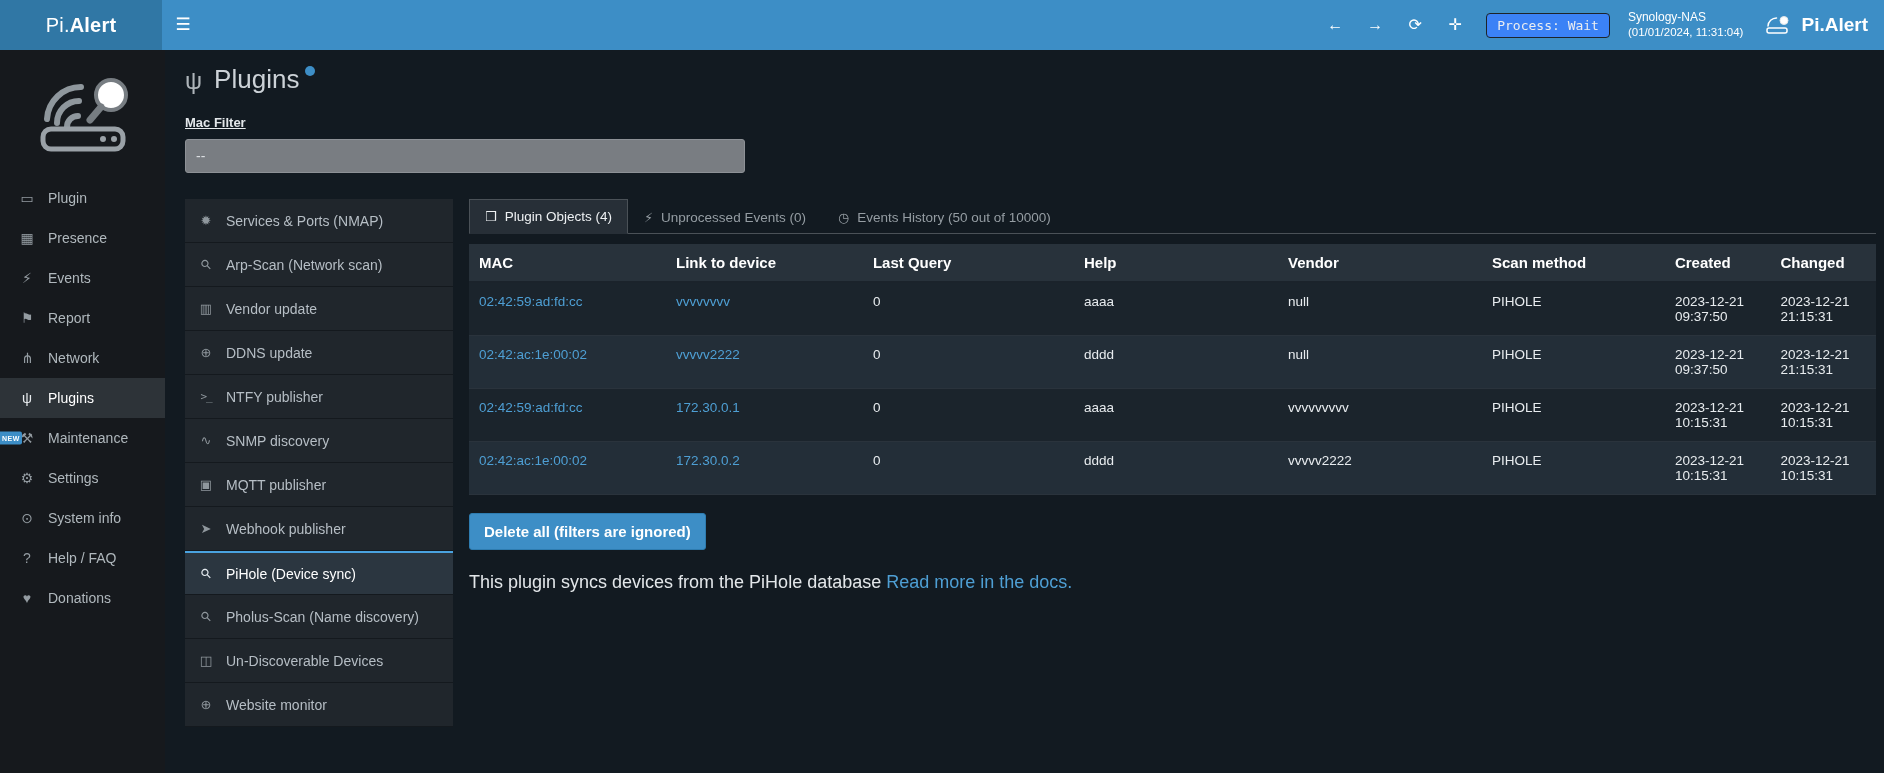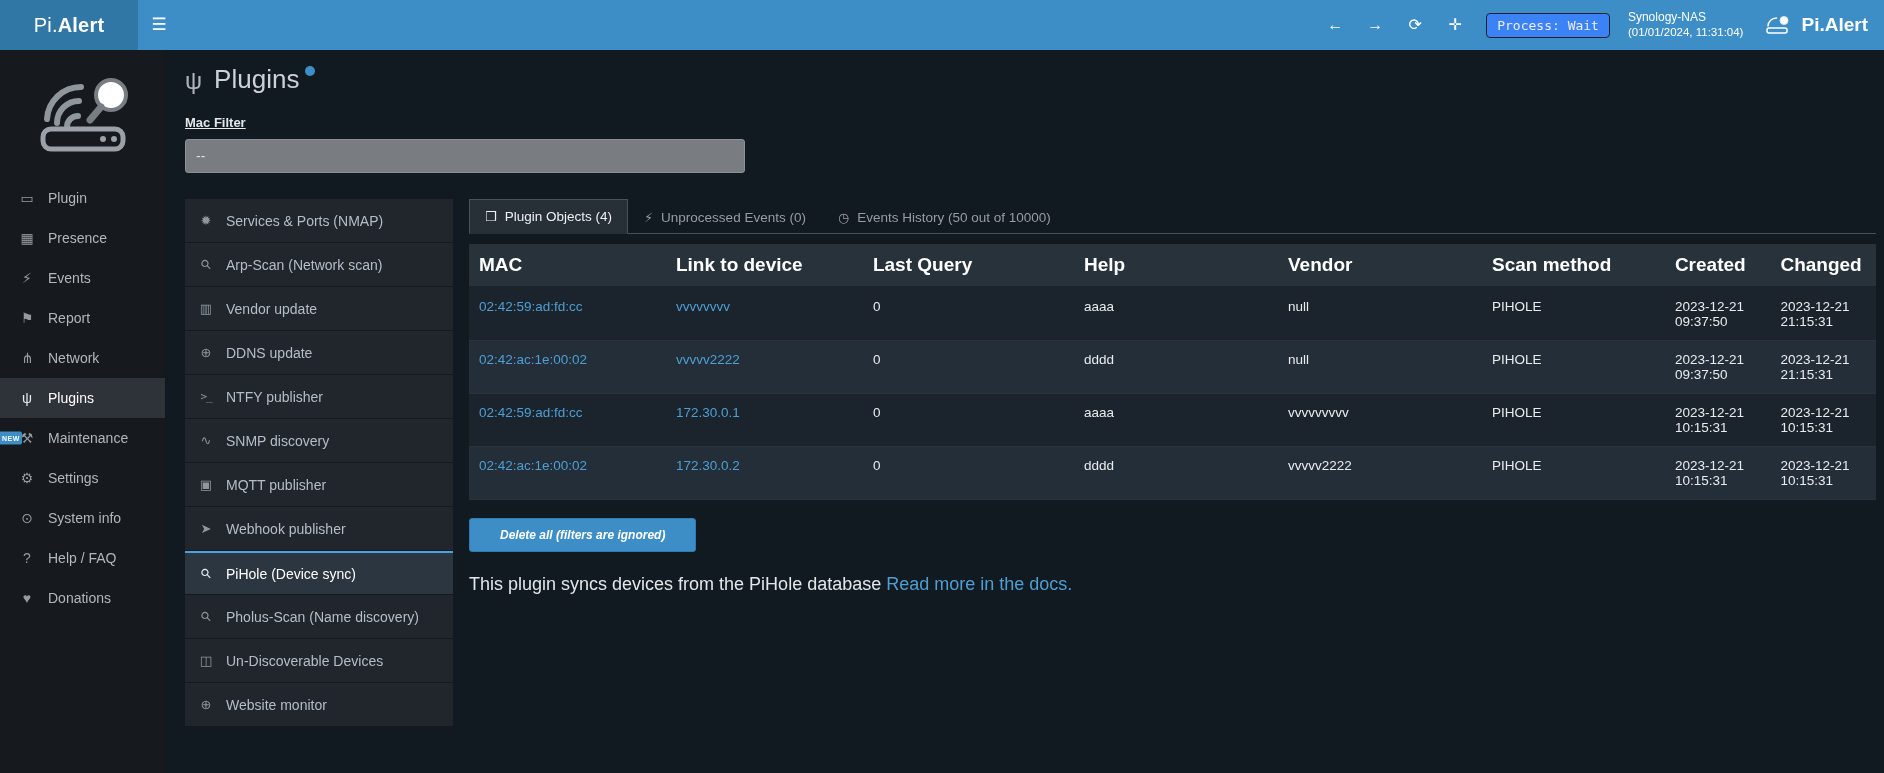--- a/index.html
+++ b/index.html
@@ -6,21 +6,21 @@
   html, body { margin: 0; padding: 0; width: 1884px; height: 773px; overflow: hidden; }
   body {
     font-family: "Liberation Sans", "DejaVu Sans", sans-serif;
     background: #121a21;
     color: #e6eaed;
   }
 
   
   .topbar { height: 50px; display: flex; align-items: center; background: #3d8ec6; color: #fff; }
   .brand {
-    width: 138px; height: 50px; background: #3077a5; color: #fff;
+    width: 162px; height: 50px; background: #3077a5; color: #fff;
     display: flex; align-items: center; justify-content: center;
     font-size: 20px; letter-spacing: .2px; cursor: pointer; flex: none;
   }
   .brand b { font-weight: bold; }
   .nav-ic {
     background: transparent; border: 0; color: #fff; font-size: 16px;
     width: 38px; height: 50px; cursor: pointer; line-height: 50px; padding: 0;
   }
   .hamburger { font-size: 17px; margin-left: 2px; }
   .spacer { flex: 1; }
@@ -91,35 +91,35 @@
   .tab {
     display: flex; align-items: center; gap: 8px; padding: 9px 15px;
     font-size: 13.5px; color: #959da3; cursor: pointer;
     border: 1px solid transparent; border-bottom: none; margin-bottom: -1px;
   }
   .tab.active { background: #272f37; color: #eef1f3; border-color: #4a5157; border-bottom: 1px solid #272f37; }
   .tab-ic { font-size: 13px; }
 
   table.objects { width: 100%; border-collapse: collapse; margin-top: 10px; table-layout: fixed; }
   table.objects thead th {
-    background: #28323b; color: #ffffff; font-size: 19px; text-align: left;
+    background: #28323b; color: #ffffff; font-size: 15px; text-align: left;
     font-weight: bold; padding: 10px 10px; border-bottom: 2px solid #1b232b;
   }
   table.objects tbody td {
     padding: 11px 10px; font-size: 13.5px; color: #e8ecef;
     vertical-align: top; border-bottom: 1px solid #2a333c; word-wrap: break-word;
   }
   table.objects tbody tr:nth-child(odd)  { background: #1b242c; }
   table.objects tbody tr:nth-child(even) { background: #232e38; }
   a.cell-link { color: #4e9fd4; text-decoration: none; cursor: pointer; }
 
   .btn-delete {
     margin-top: 18px; background: #3d8ec6; border: 1px solid #2e7cb0; color: #fff;
-    font-size: 12px; font-weight: bold; padding: 9px 30px; border-radius: 3px;
-    cursor: pointer; font-family: inherit; font-style: italic;
+    font-size: 15px; font-weight: bold; padding: 9px 14px; border-radius: 3px;
+    cursor: pointer; font-family: inherit;
   }
 
   .note { margin: 22px 0 0 0; font-size: 18px; color: #e3e7ea; }
   .note a { color: #4e9fd4; text-decoration: none; cursor: pointer; }
 </style>
 </head>
 <body>
 
 <header class="topbar">
   <div class="brand">

